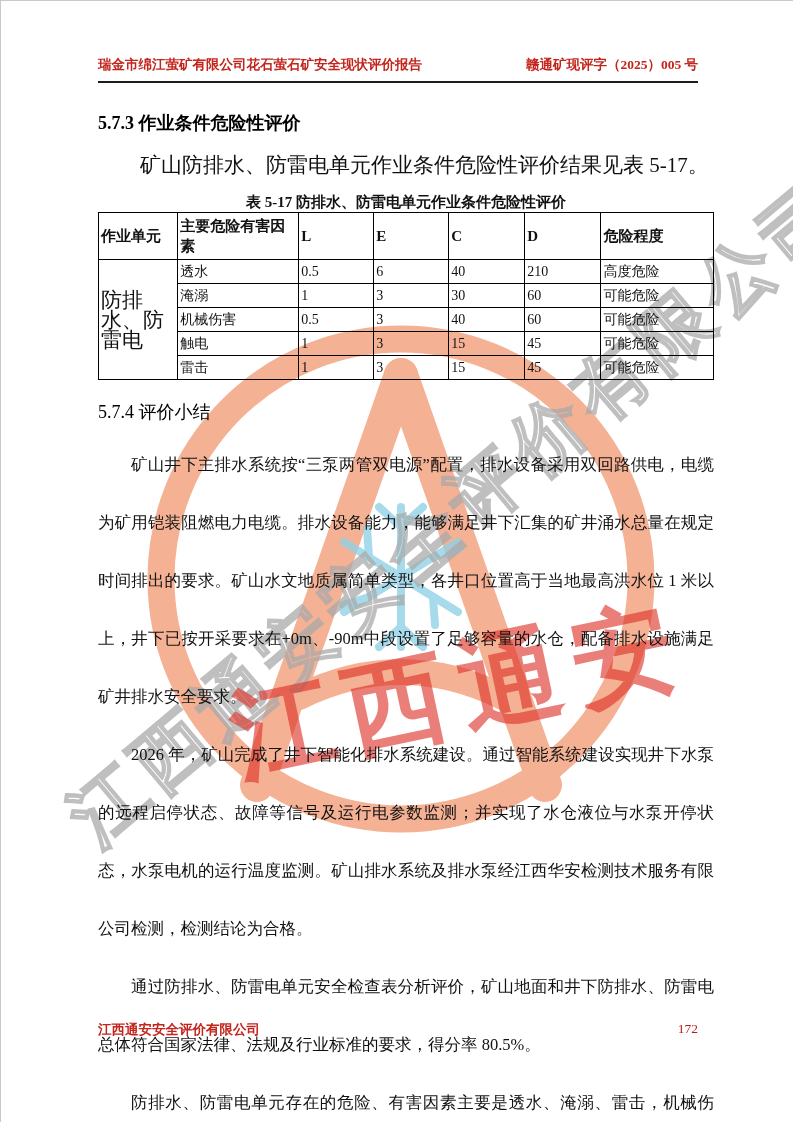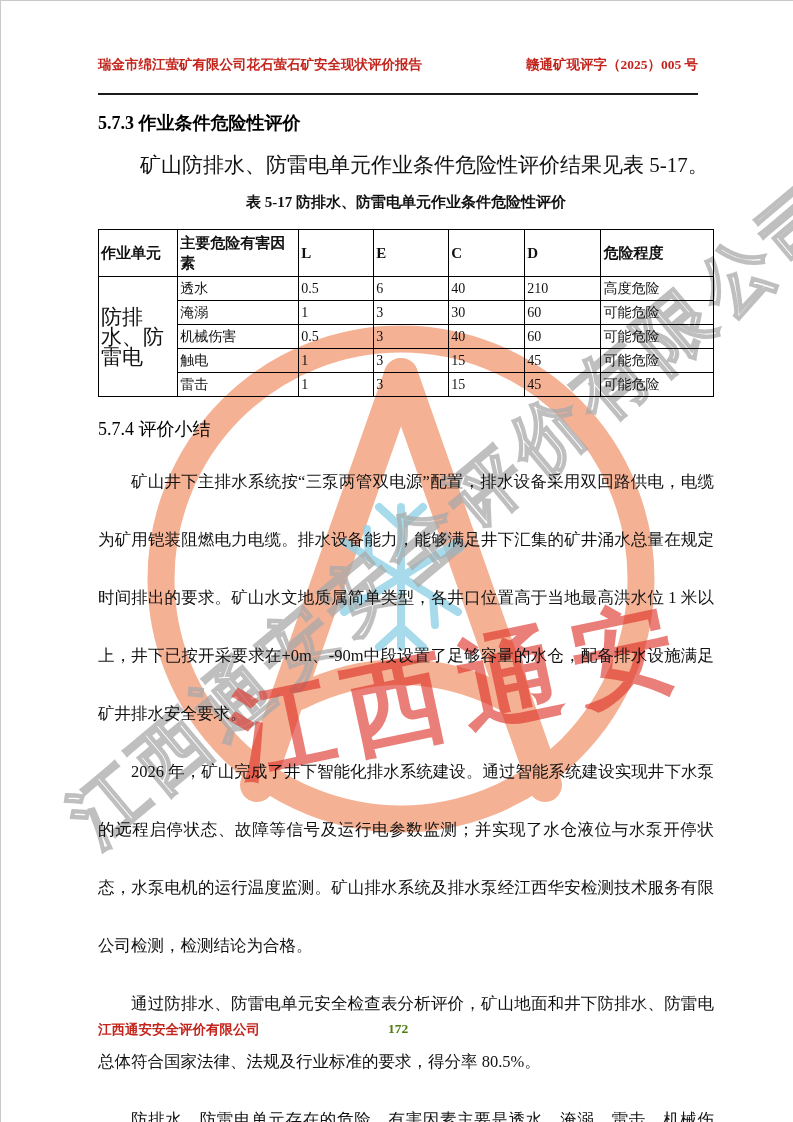--- a/index.html
+++ b/index.html
@@ -32,49 +32,49 @@
     transform:rotate(-12deg);
     transform-origin:left top;
   }
   .wm-logo{position:absolute;left:138px;top:316px;}
   
   .content{position:relative;z-index:1;}
   .hdr{
     position:absolute;left:97px;right:96px;top:55px;
     display:flex;justify-content:space-between;align-items:flex-end;
     font-size:13.5px;font-weight:bold;color:#c3251d;
-    border-bottom:2px solid #1c1c1c;padding-bottom:19px;
+    border-bottom:2px solid #1c1c1c;padding-bottom:7px;
   }
   .body-col{position:absolute;left:97px;right:80px;top:100px;}
   .h-sec{font-size:18px;font-weight:bold;color:#000;margin:10px 0 16px 0;}
   .h-sec2{font-size:18px;font-weight:normal;color:#000;margin:20px 0 12px 0;}
   .p-intro{font-size:21px;margin:0 0 14px 0;text-indent:2em;line-height:28px;}
-  .tbl-caption{font-size:15px;font-weight:bold;text-align:center;margin:0 0 17px 0;}
+  .tbl-caption{font-size:15px;font-weight:bold;text-align:center;margin:0 0 0 0;}
   table.risk{
     width:100%;border-collapse:collapse;table-layout:fixed;
     font-size:14px;text-align:left;
   }
   table.risk th,table.risk td{
     border:1.6px solid #000;padding:1px 2px;line-height:20px;
     overflow:hidden;
   }
   table.risk th{font-size:15px;font-weight:bold;height:44px;}
   table.risk td{height:21px;}
   td.unit-cell{font-size:21px;line-height:22px;padding:0 6px;}
   .col-unit{width:76px;}.col-factor{width:116px;}
   .col-l{width:72px;}.col-e{width:72px;}.col-c{width:73px;}.col-d{width:73px;}
   .col-level{width:108px;}
   .para{font-size:16.5px;line-height:58px;text-indent:2em;text-align:justify;margin:0;}
   .ftr{
     position:absolute;left:97px;right:96px;top:1020px;height:22px;
     font-size:13.5px;font-weight:bold;color:#c3251d;
   }
   .ftr .pageno{
-    position:absolute;left:0;right:0;text-align:center;
-    color:#4d7c0f;font-weight:bold;font-size:13.5px;
+    position:absolute;left:0;right:0;text-align:right;
+    color:#b91c1c;font-weight:normal;font-size:13.5px;
   }
 </style>
 </head>
 <body>
 
 <div class="page">
 
   <div class="wm-layer">
     <svg class="wm-logo" width="524" height="524" viewBox="0 0 524 524">
       <g opacity="0.72">

